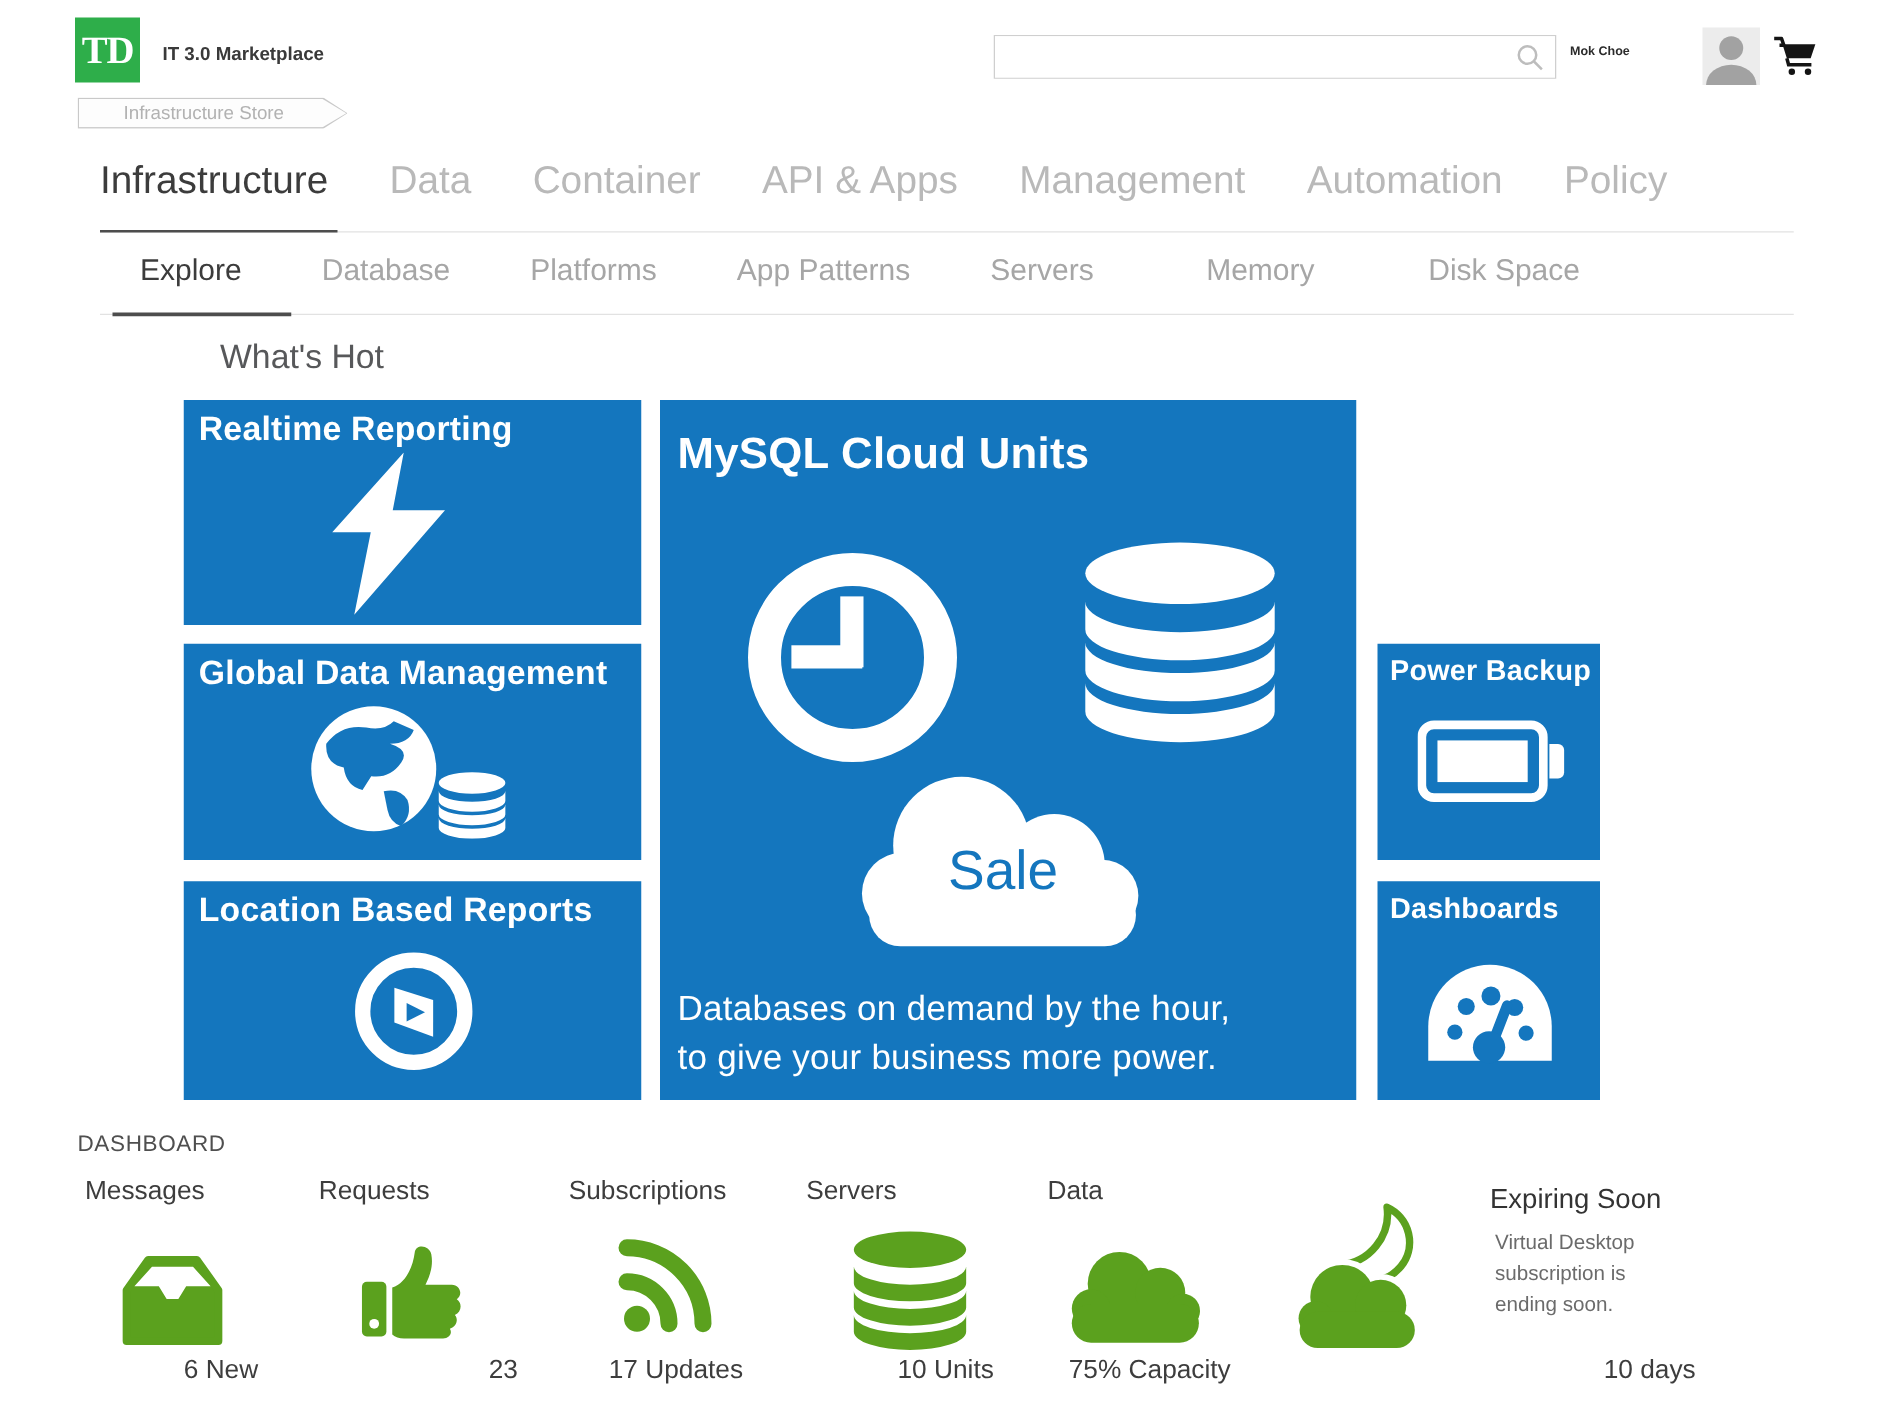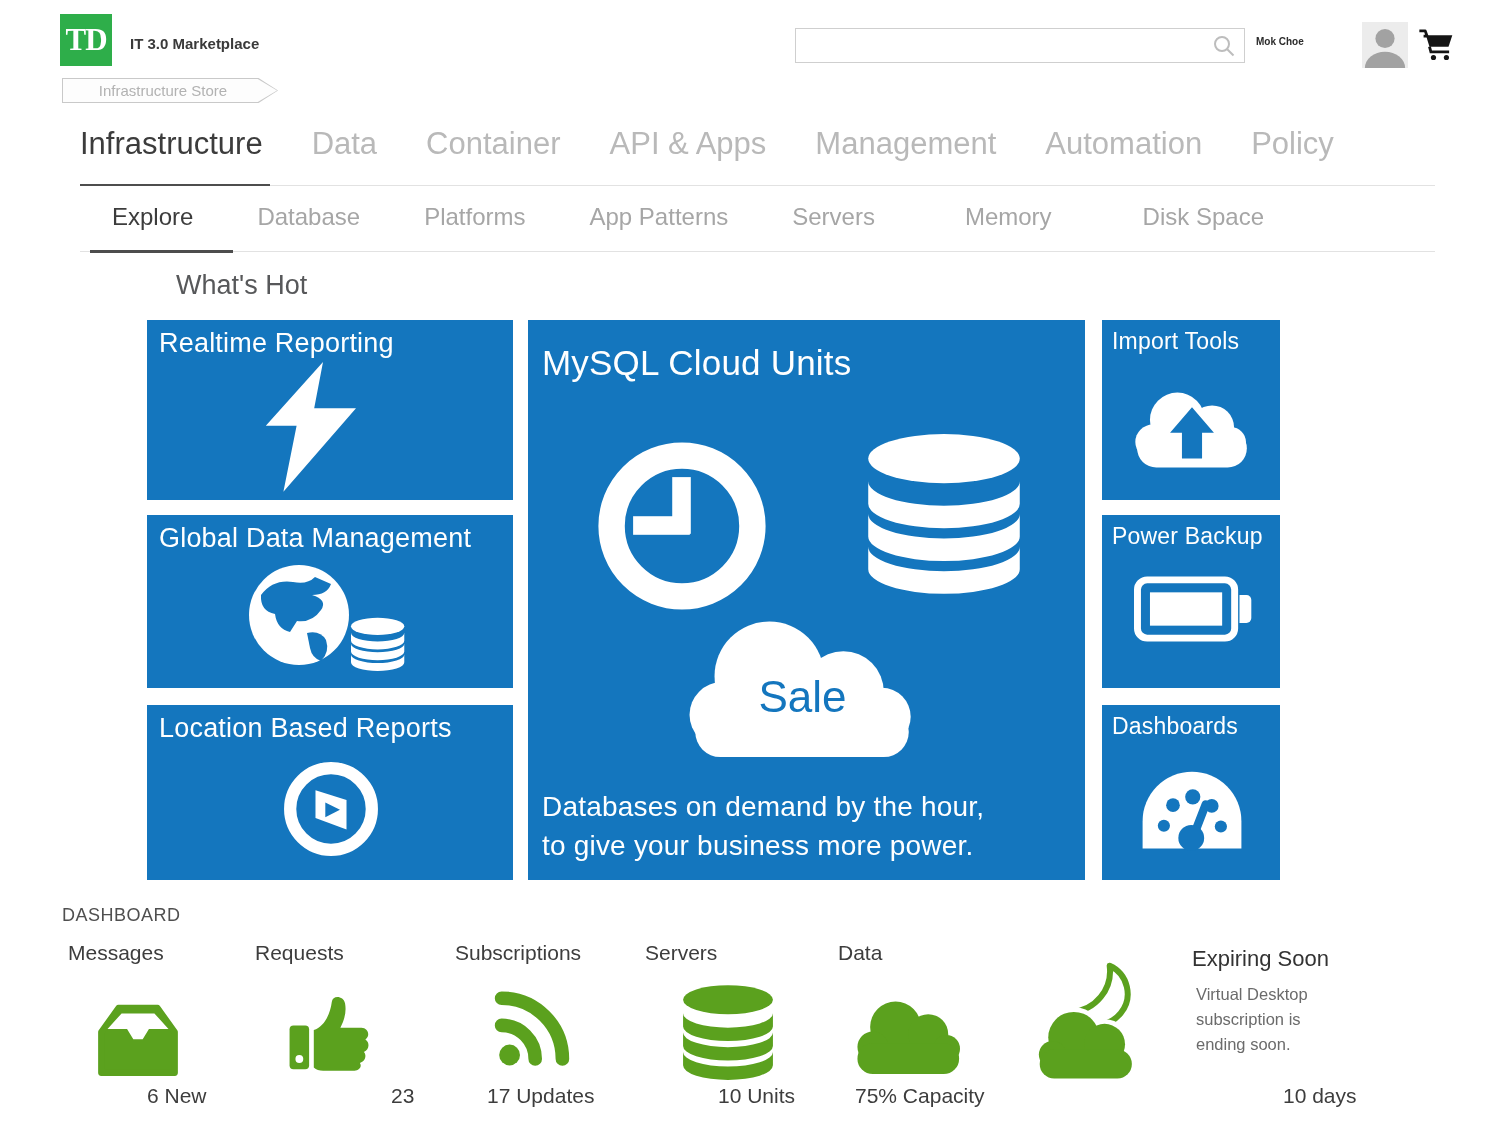--- a/index.html
+++ b/index.html
@@ -40,21 +40,21 @@
   .snav-item.active { color:#3c3c3c; }
   .snav-item:nth-child(6) { margin-left:26px; }
   .snav-item:nth-child(7) { margin-left:27px; }
   .snav-rule { position:absolute; left:80px; top:251px; width:1355px; height:1px; background:#e2e2e2; }
   .snav-rule-active { position:absolute; left:90px; top:250px; width:143px; height:3px; background:#4d4d4d; }
 
   
   .whats-hot { position:absolute; left:155px; top:270px; font-size:27px; color:#57585a;margin-left:21px; }
 
   .tile { position:absolute; background:#1476BE; color:#fff; cursor:pointer; }
-  .tile h3 { font-weight:normal; font-size:27px; padding:8px 0 0 12px; letter-spacing:0.2px; }
+  .tile h3 { font-weight:bold; font-size:27px; padding:8px 0 0 12px; letter-spacing:0.2px; }
   .tile.small h3 { font-size:23px; padding:8px 0 0 10px; }
   .t-realtime { left:147px; top:320px; width:366px; height:180px; }
   .t-global   { left:147px; top:515px; width:366px; height:173px; }
   .t-location { left:147px; top:705px; width:366px; height:175px; }
   .t-featured { left:528px; top:320px; width:557px; height:560px; }
   .t-import   { left:1102px; top:320px; width:178px; height:180px; }
   .t-power    { left:1102px; top:515px; width:178px; height:173px; }
   .t-dash     { left:1102px; top:705px; width:178px; height:175px; }
   .t-featured h3 { font-size:35px; padding:23px 0 0 14px; }
 
@@ -193,31 +193,20 @@
       <rect x="18" y="94" width="222" height="52" rx="26" fill="#fff"></rect>
     </svg>
     <div class="sale-label">Sale</div>
 
     <div class="featured-desc">
       <div>Databases on demand by the hour,</div>
       <div>to give your business more power.</div>
     </div>
   </div>
 
-  <div class="tile t-import small">
-    <h3>Import Tools</h3>
-    <svg style="left:26px; top:62px;" width="128" height="98" viewBox="0 0 140 100">
-      <circle cx="54" cy="38" r="30" fill="#fff"></circle>
-      <circle cx="92" cy="46" r="24" fill="#fff"></circle>
-      <circle cx="113" cy="62" r="16" fill="#fff"></circle>
-      <circle cx="27" cy="62" r="19" fill="#fff"></circle>
-      <rect x="10" y="48" width="120" height="42" rx="21" fill="#fff"></rect>
-      <path d="M70 24 L94 52 H81 V80 H59 V52 H46 Z" fill="#1476BE"></path>
-    </svg>
-  </div>
 
   <div class="tile t-power small">
     <h3>Power Backup</h3>
     <svg style="left:32px; top:56px;" width="118" height="76" viewBox="0 0 170 100">
       <rect x="5" y="8" width="140" height="84" rx="14" fill="none" stroke="#fff" stroke-width="10"></rect>
       <rect x="23" y="26" width="104" height="48" fill="#fff"></rect>
       <path d="M152 30 h10 a7 7 0 0 1 7 7 v26 a7 7 0 0 1 -7 7 h-10 z" fill="#fff"></path>
     </svg>
   </div>
 

